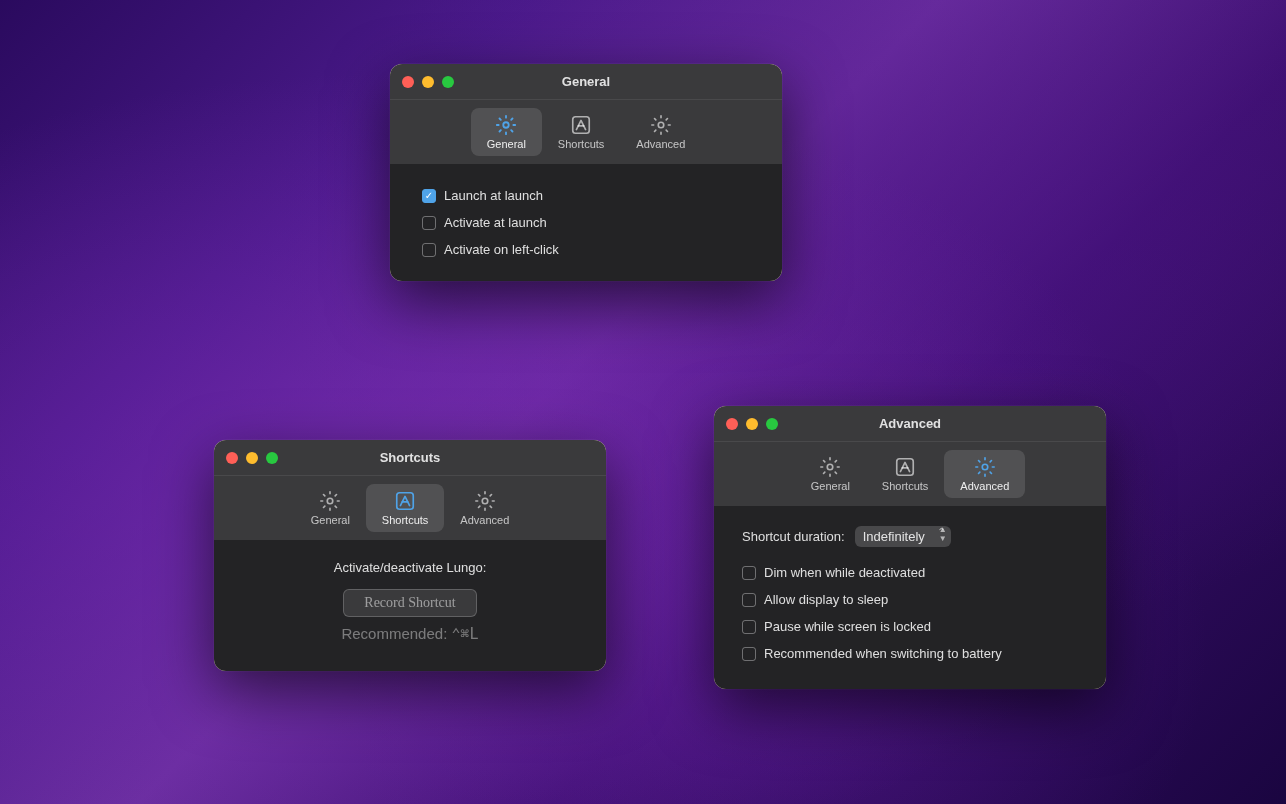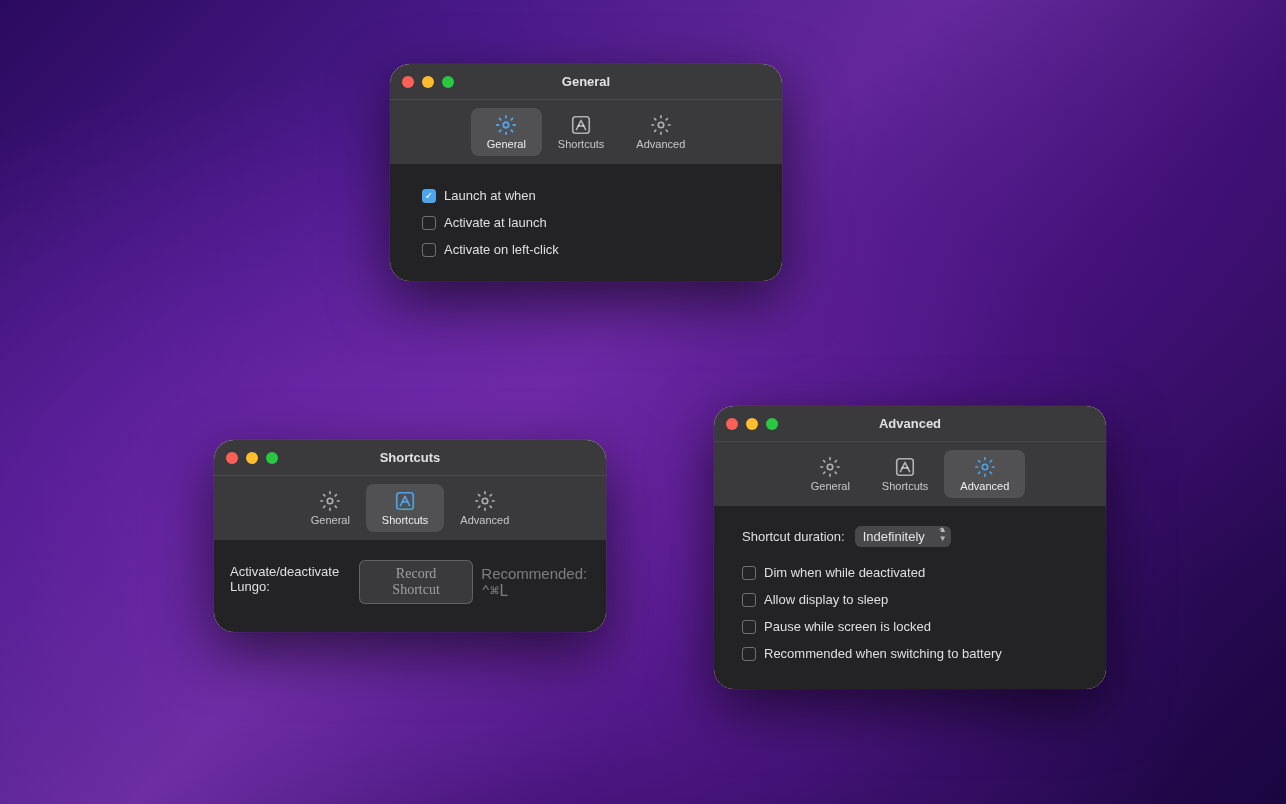--- a/index.html
+++ b/index.html
@@ -21,21 +21,21 @@
       background: radial-gradient(ellipse at 30% 60%, rgba(120, 40, 180, 0.6) 0%, transparent 60%),
                   radial-gradient(ellipse at 70% 30%, rgba(80, 20, 140, 0.5) 0%, transparent 50%),
                   radial-gradient(ellipse at 60% 80%, rgba(100, 30, 160, 0.4) 0%, transparent 40%);
       pointer-events: none;
     }
 
     
     .window {
       position: absolute;
       background: #fef9c3;
-      border-radius: 20px;
+      border-radius: 12px;
       box-shadow: 0 20px 60px rgba(0,0,0,0.6), 0 0 0 0.5px rgba(255,255,255,0.1);
       overflow: hidden;
     }
 
     .window-titlebar {
       background: #3a3a3c;
       height: 36px;
       display: flex;
       align-items: center;
       padding: 0 12px;
@@ -153,24 +153,24 @@
 
     
     .win-advanced {
       top: 406px;
       left: 714px;
       width: 392px;
     }
 
     
     .shortcut-section {
-      padding: 20px 16px 28px;
+      padding: 20px 36px 28px;
       background: #232325;
       display: flex;
-      flex-direction: row;
+      flex-direction: column;
       align-items: center;
       gap: 8px;
     }
 
     .shortcut-label {
       color: rgba(255,255,255,0.85);
       font-size: 13px;
       margin-bottom: 6px;
     }
 
@@ -302,21 +302,21 @@
       </svg>
       <span class="tab-label">Advanced</span>
     </div>
   </div>
   <div class="window-content">
 
     <div class="checkbox-row">
       <div class="checkbox checked">
         <span>✓</span>
       </div>
-      <span>Launch at when</span>
+      <span>Launch at launch</span>
     </div>
 
     <div class="checkbox-row">
       <div class="checkbox"></div>
       <span>Activate at launch</span>
     </div>
 
     <div class="checkbox-row">
       <div class="checkbox"></div>
       <span>Activate on left-click</span>

